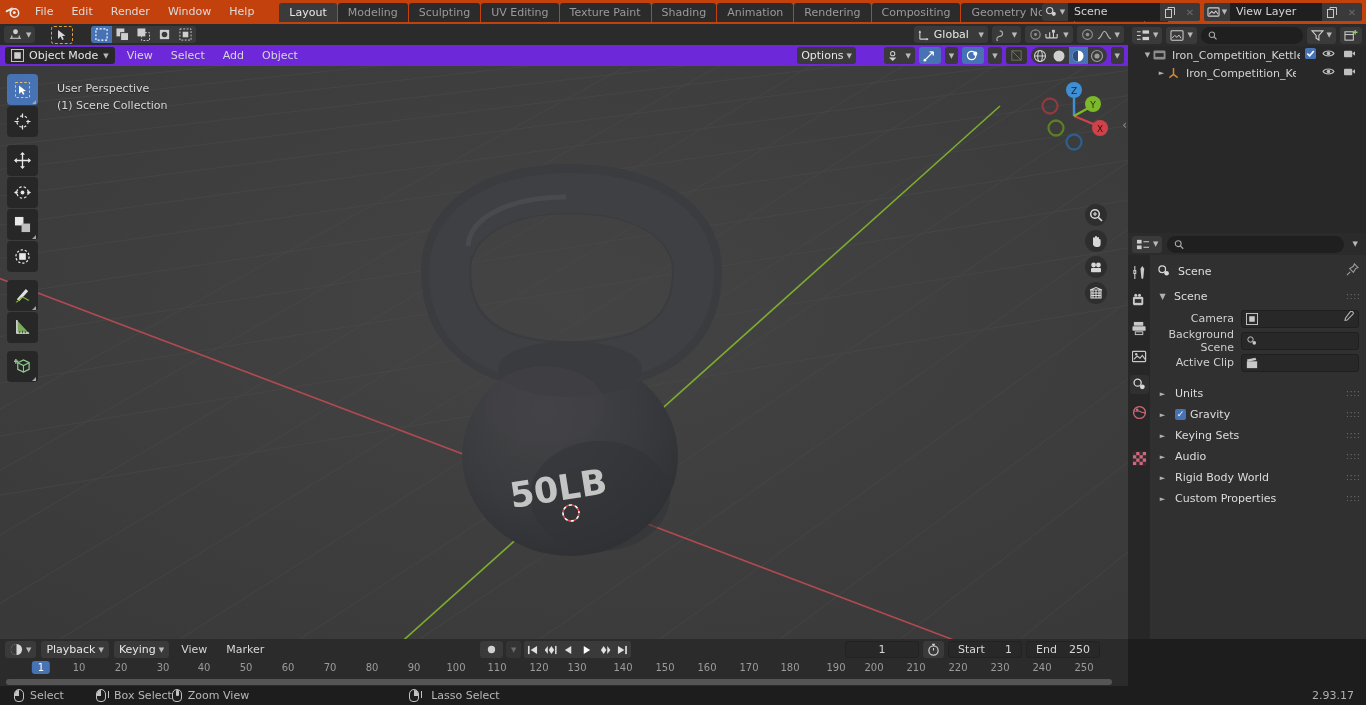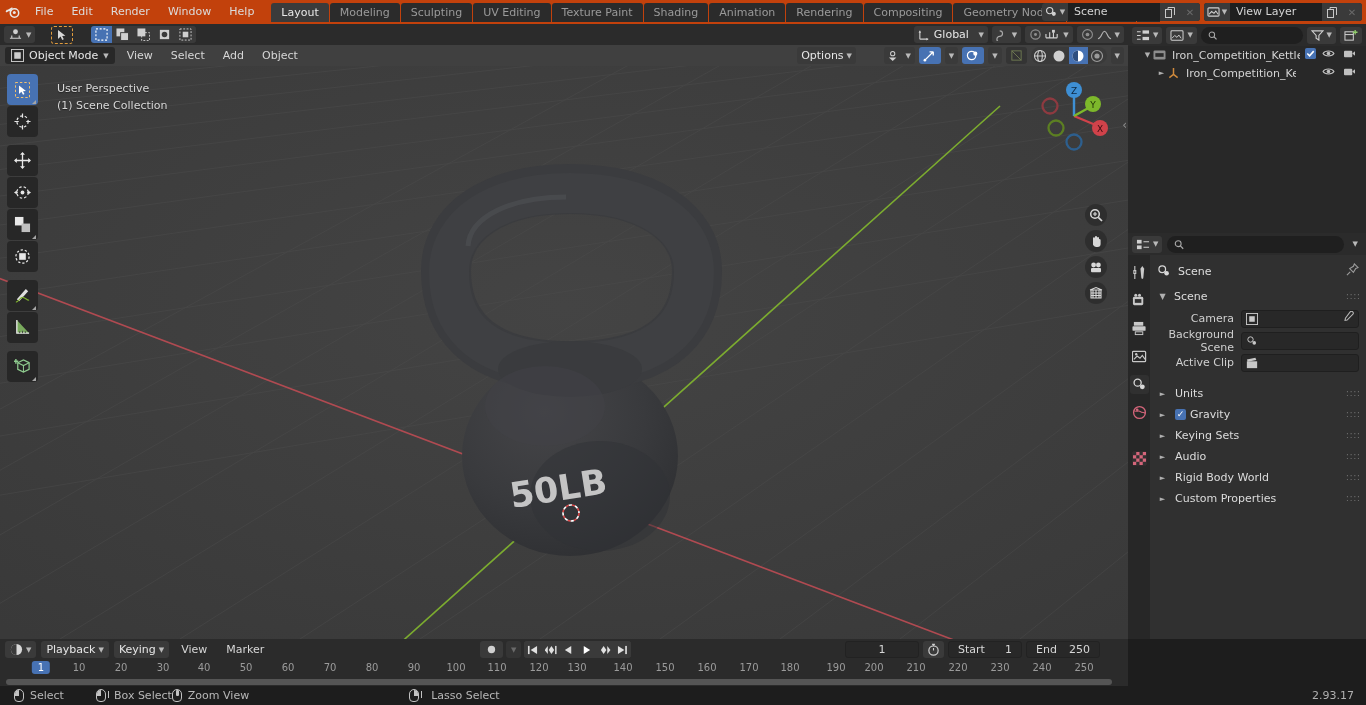--- a/index.html
+++ b/index.html
@@ -16,21 +16,21 @@
   
   .topbar {
     position:absolute; left:0; top:0; width:1366px; height:24px;
     background:#c2410c; display:flex; align-items:center;
   }
   .blender-logo { width:26px; height:24px; display:flex; align-items:center; justify-content:center; }
   .menu-item {
     padding:0 9px; height:20px; line-height:20px; color:#dcdcdc; font-size:11px;
     border-radius:3px; cursor:default;
   }
-  .wstabs { display:flex; align-items:center; margin-left:8px; gap:1px; height:24px;justify-content:flex-end; }
+  .wstabs { display:flex; align-items:center; margin-left:16px; gap:1px; height:24px;justify-content:flex-end; }
   .wstab {
     padding:0 10px; height:19px; line-height:19px; font-size:11px; color:#9a9a9a;
     background:#2b2b2b; border-radius:3px 3px 0 0; cursor:default;
   }
   .wstab.active { background:#3b3b3b; color:#e8e8e8; }
   .wstab.plus { padding:0 7px; color:#8a8a8a; }
   .topbar-right { position:absolute; right:4px; top:3px; display:flex; gap:4px; align-items:center; }
   .id-block { display:flex; align-items:center; height:18px; background:#282828; border-radius:3px; overflow:hidden; }
   .id-icon { width:26px; height:18px; background:#3a3a3a; display:flex; align-items:center; justify-content:center; gap:2px; }
   .id-name { background:#1f1f1f; height:18px; line-height:18px; padding:0 6px; font-size:11px; color:#d4d4d4; min-width:92px; }
@@ -44,21 +44,21 @@
   }
   .seg { display:flex; background:#303030; border-radius:3px; overflow:hidden; }
   .seg .b { width:21px; height:17px; display:flex; align-items:center; justify-content:center; background:#3a3a3a; }
   .seg .b.on { background:#4772b3; }
   .drop { display:flex; align-items:center; height:17px; background:#3a3a3a; border-radius:3px; padding:0 4px; gap:3px; }
   .chev { font-size:7px; color:#b9b9b9; }
 
   
   .vpheader {
     position:absolute; left:0; top:45px; width:1128px; height:21px;
-    background:#404040; display:flex; align-items:center; padding:0 5px; gap:6px;
+    background:#6d28d9; display:flex; align-items:center; padding:0 5px; gap:6px;
   }
   .mode-btn { display:flex; align-items:center; gap:5px; height:17px; background:#282828; border-radius:3px; padding:0 6px; min-width:90px; }
   .hmenu { font-size:11px; color:#d6d6d6; padding:0 6px; height:17px; line-height:17px; border-radius:3px; }
   .vp-right { position:absolute; right:4px; top:2px; display:flex; align-items:center; gap:4px; }
   .shade-group { display:flex; background:#3a3a3a; border-radius:9px; overflow:hidden; }
   .shade-group .s { width:19px; height:17px; display:flex; align-items:center; justify-content:center; }
   .shade-group .s.on { background:#4772b3; }
 
   
   .viewport {

